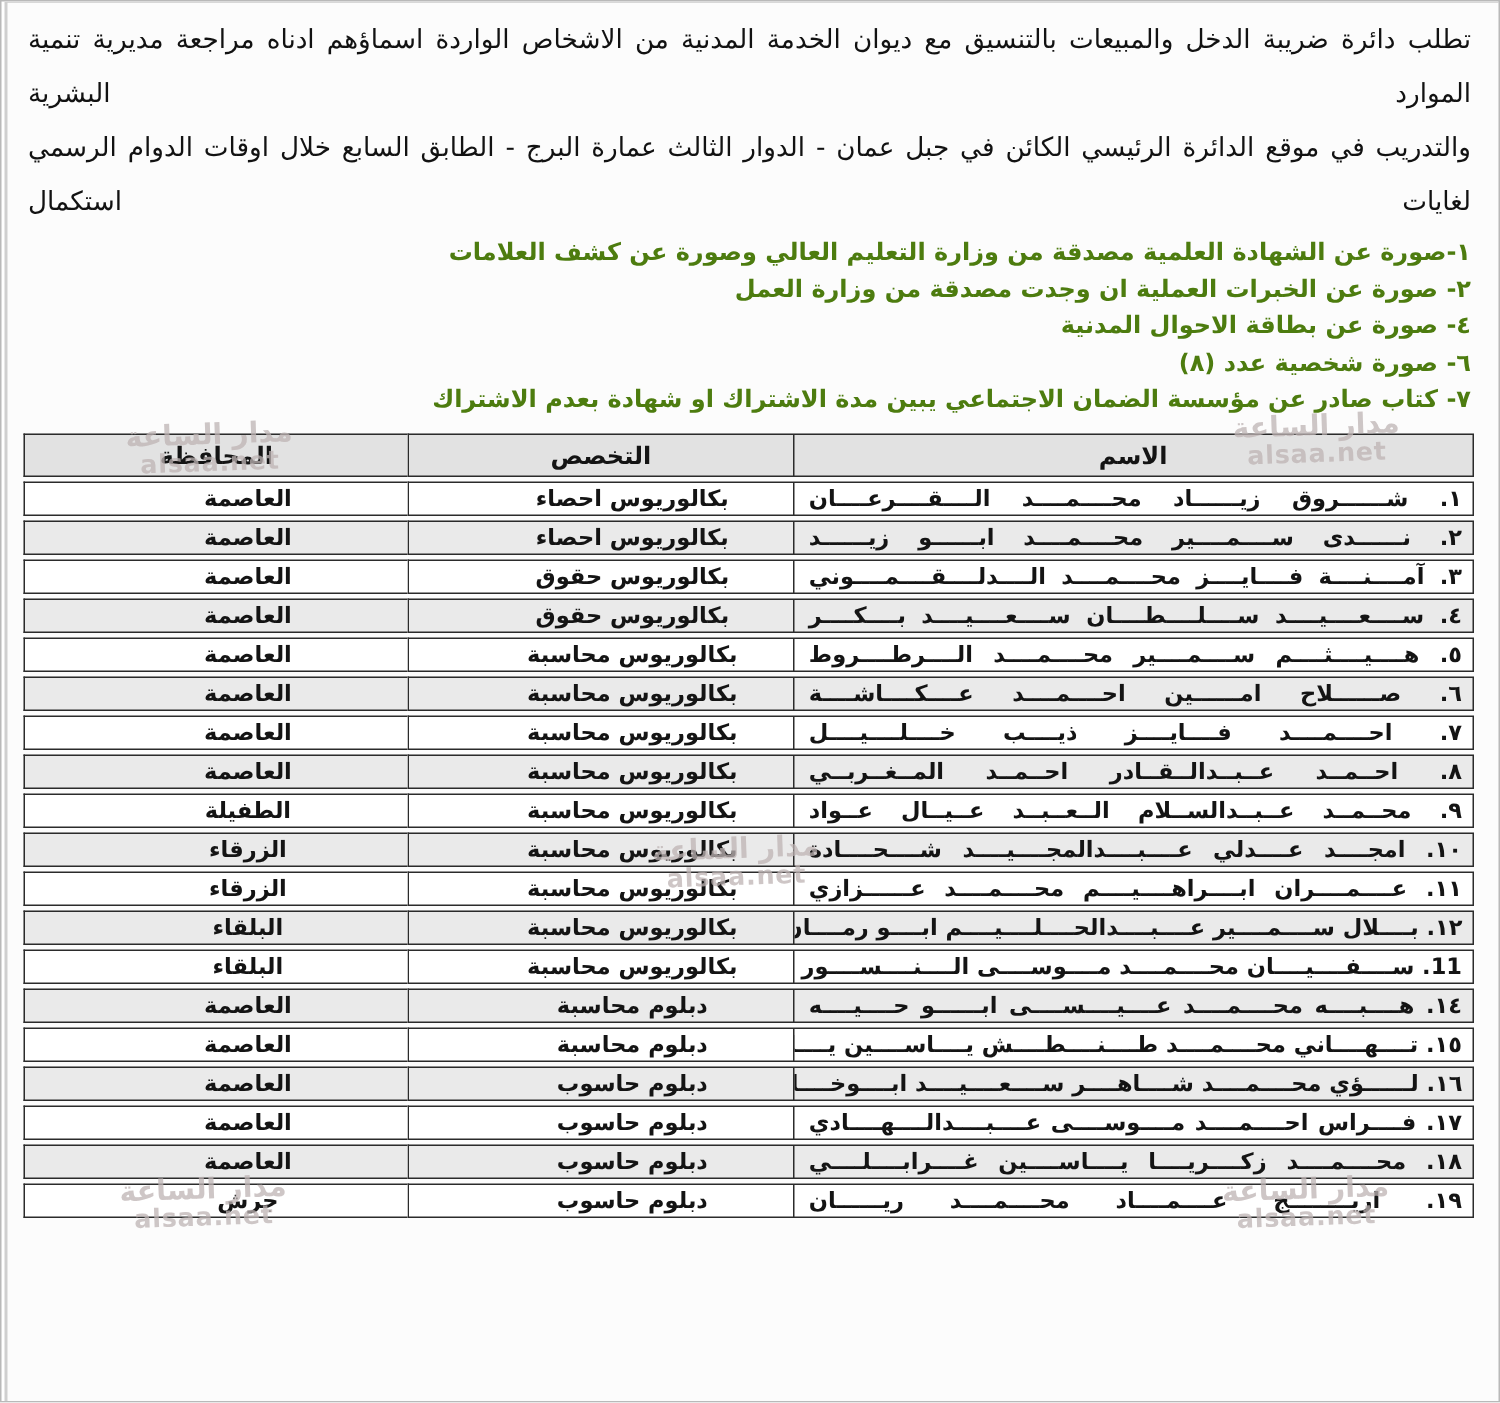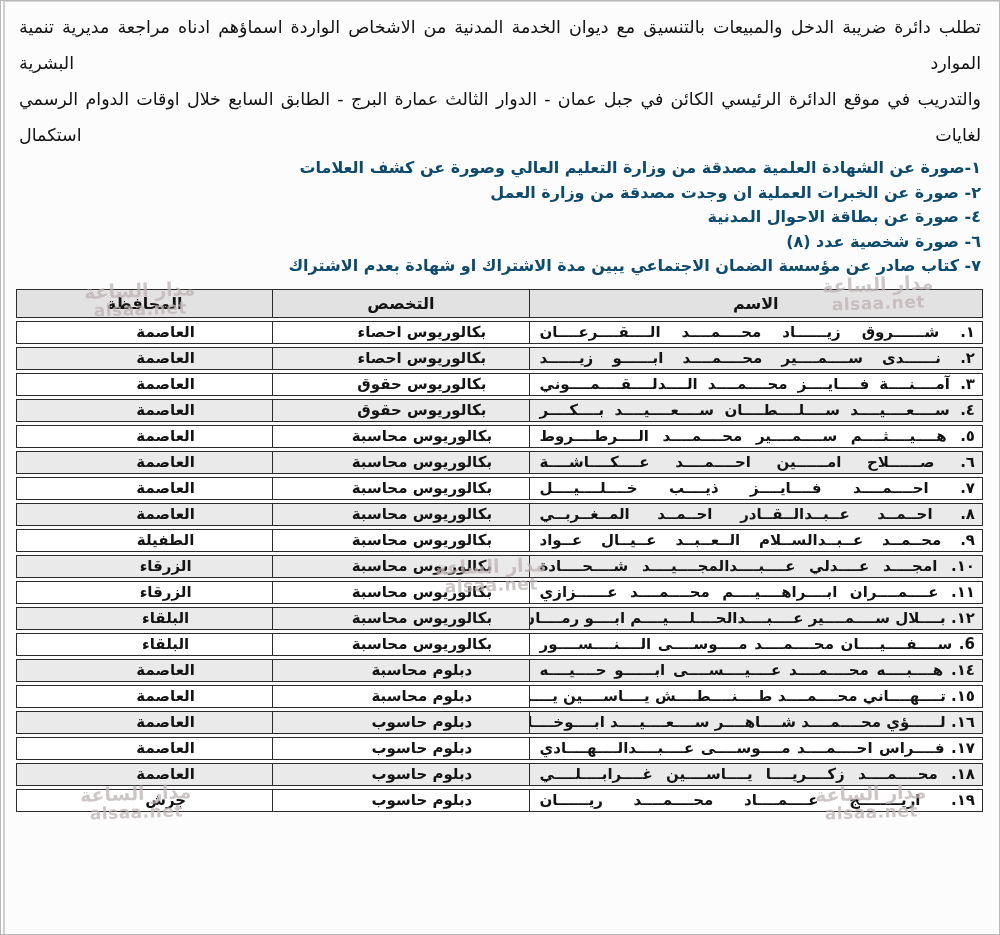--- a/index.html
+++ b/index.html
@@ -35,21 +35,21 @@
   }
   .intro-line.last { text-align-last: auto; }
 
   
   .req-list { margin: 2px 2px 0 2px; }
   .req-item {
     font-size: 16px;
     font-weight: bold;
     line-height: 24.6px;
     text-align: right;
-    color: #0c4a6e;
+    color: #4d7c0f;
   }
 
   
   table.roster {
     width: 967px;
     margin: 7px auto 0 auto;
     border-collapse: separate;
     border-spacing: 0 3.5px;
     table-layout: fixed;
   }
@@ -239,21 +239,21 @@
   <tr class="shaded">
     <td class="name-cell edge-r sep-l">
       <div class="name-line">١٢. بــــلال ســــمــــير عــــبــــدالحــــلــــيــــم ابــــو رمــــان</div>
     </td>
     <td class="spec-cell sep-l">بكالوريوس محاسبة</td>
     <td class="gov-cell edge-l">البلقاء</td>
   </tr>
 
   <tr>
     <td class="name-cell edge-r sep-l">
-      <div class="name-line">6. ســــفــــيــــان محــــمــــد مــــوســــى الــــنــــســــور</div>
+      <div class="name-line">11. ســــفــــيــــان محــــمــــد مــــوســــى الــــنــــســــور</div>
     </td>
     <td class="spec-cell sep-l">بكالوريوس محاسبة</td>
     <td class="gov-cell edge-l">البلقاء</td>
   </tr>
 
   <tr class="shaded">
     <td class="name-cell edge-r sep-l">
       <div class="name-line">١٤. هــــبــــه محــــمــــد عــــيــــســــى ابــــــو حــــيــــه</div>
     </td>
     <td class="spec-cell sep-l">دبلوم محاسبة</td>

